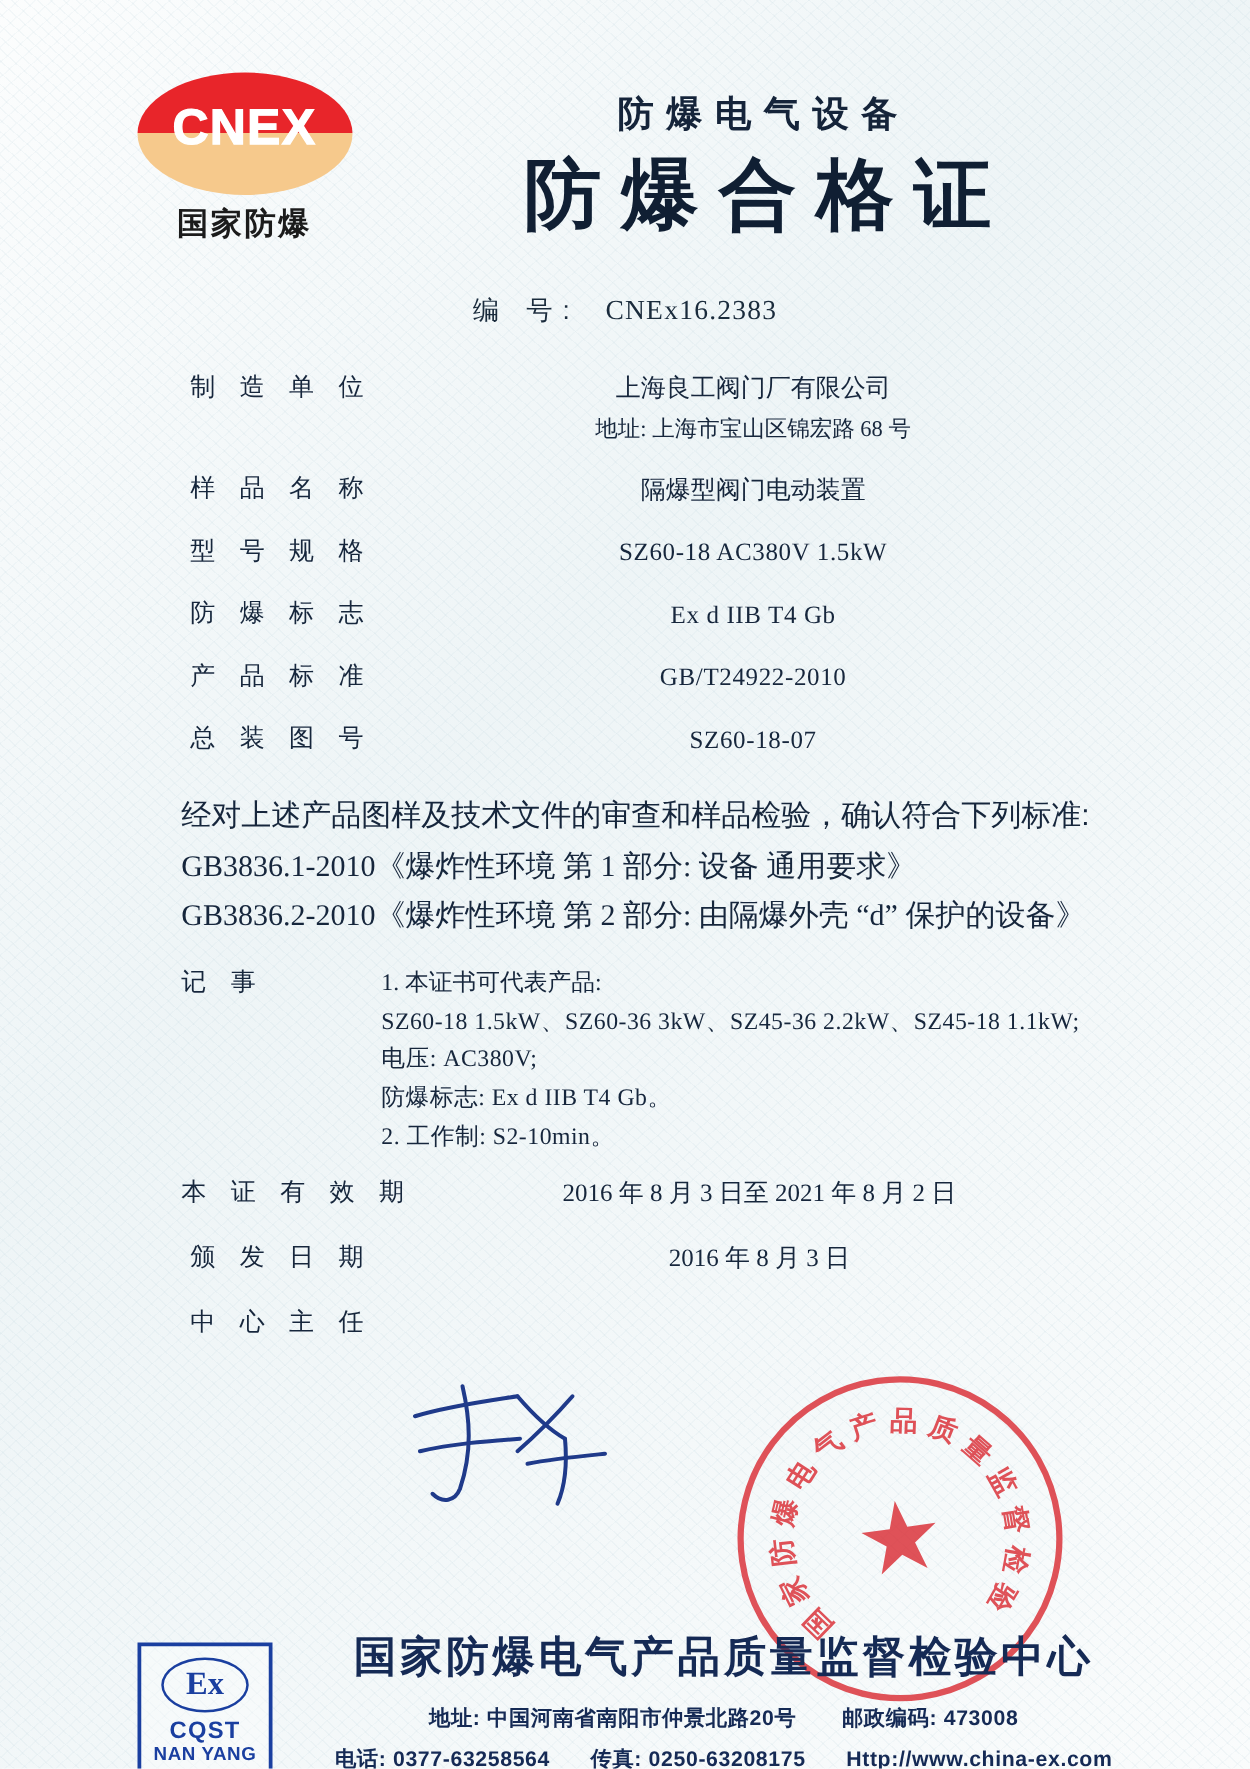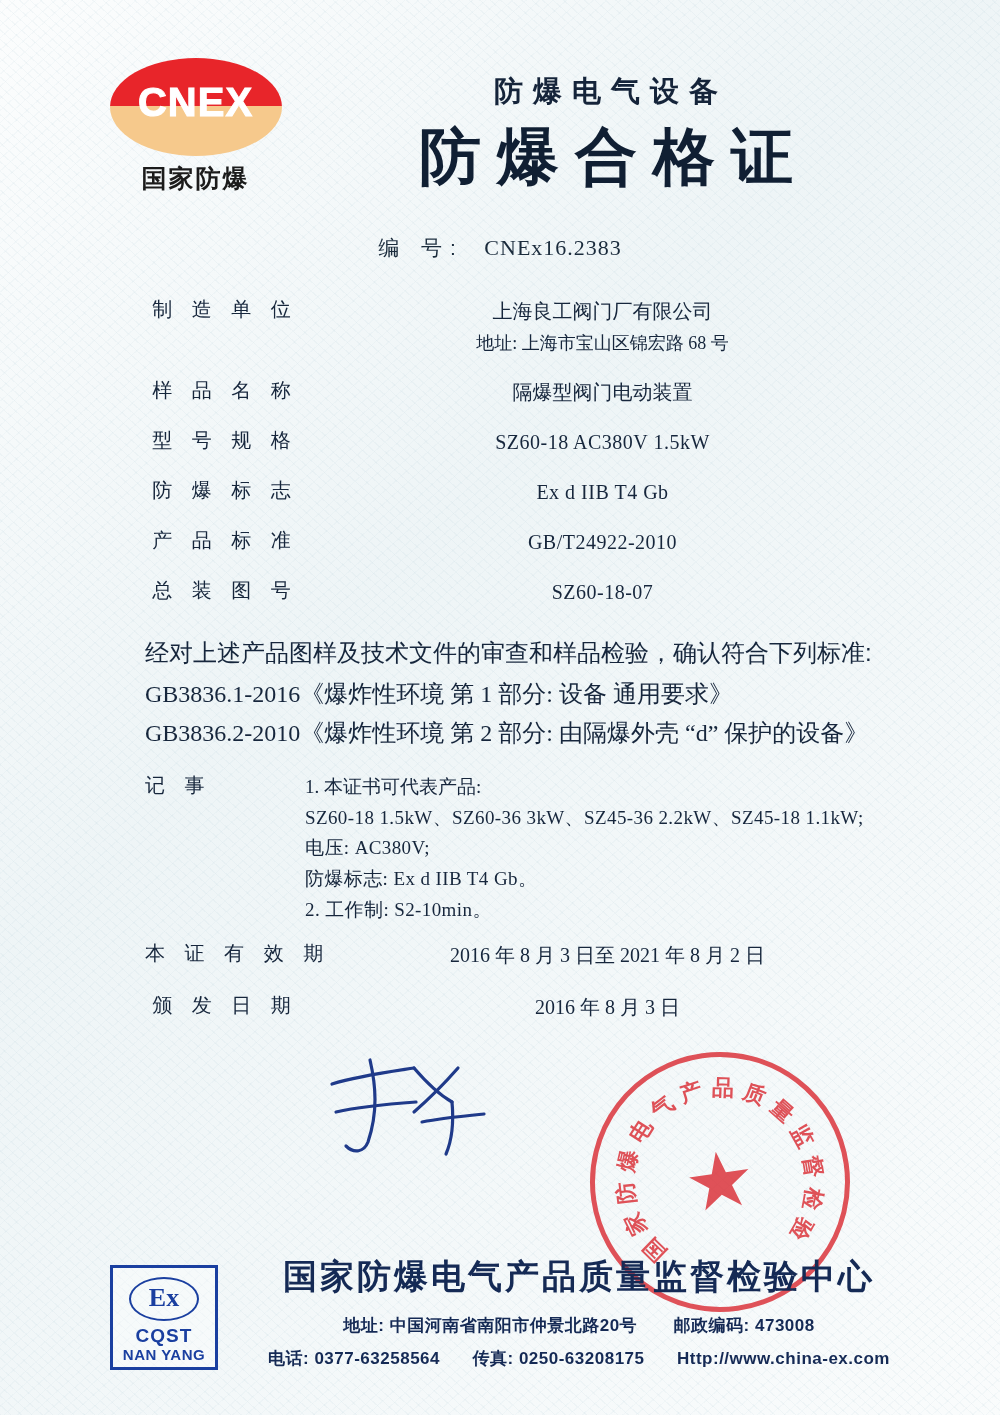--- a/index.html
+++ b/index.html
@@ -378,21 +378,21 @@
       </div>
 
       <div class="frow">
         <div class="flabel">总 装 图 号</div>
         <div class="fvalue mono">SZ60-18-07</div>
       </div>
     </div>
 
     <div class="statement">
       <div class="line1">经对上述产品图样及技术文件的审查和样品检验，确认符合下列标准:</div>
-      <div class="std">GB3836.1-2016《爆炸性环境 第 1 部分: 设备 通用要求》</div>
+      <div class="std">GB3836.1-2010《爆炸性环境 第 1 部分: 设备 通用要求》</div>
       <div class="std">GB3836.2-2010《爆炸性环境 第 2 部分: 由隔爆外壳 “d” 保护的设备》</div>
     </div>
 
     <div class="remarks">
       <div class="flabel">记    事</div>
       <div class="remarks-body">
         <div>1. 本证书可代表产品:</div>
         <div class="mono-cn">SZ60-18 1.5kW、SZ60-36 3kW、SZ45-36 2.2kW、SZ45-18 1.1kW;</div>
         <div class="mono-cn">电压: AC380V;</div>
         <div class="mono-cn">防爆标志: Ex d IIB T4 Gb。</div>
@@ -401,20 +401,24 @@
     </div>
 
     <div class="dates">
       <div class="frow">
         <div class="flabel">本 证 有 效 期</div>
         <div class="fvalue">2016 年 8 月 3 日至 2021 年 8 月 2 日</div>
       </div>
       <div class="frow">
         <div class="flabel">颁 发 日 期</div>
         <div class="fvalue">2016 年 8 月 3 日</div>
+      </div>
+      <div class="frow">
+        <div class="flabel">中 心 主 任</div>
+        <div class="fvalue"></div>
       </div>
     </div>
 
     <div class="sig-area">
       <svg class="signature" viewBox="0 0 190 120">
         <g fill="none" stroke="#1f3a8a" stroke-width="3.2" stroke-linecap="round">
           <path d="M14 34 C40 26, 70 22, 96 18"></path>
           <path d="M52 10 C58 36, 60 62, 50 92 C46 102, 36 104, 28 96"></path>
           <path d="M18 62 C44 56, 70 54, 98 52"></path>
           <path d="M96 18 C108 32, 120 44, 134 52"></path>

